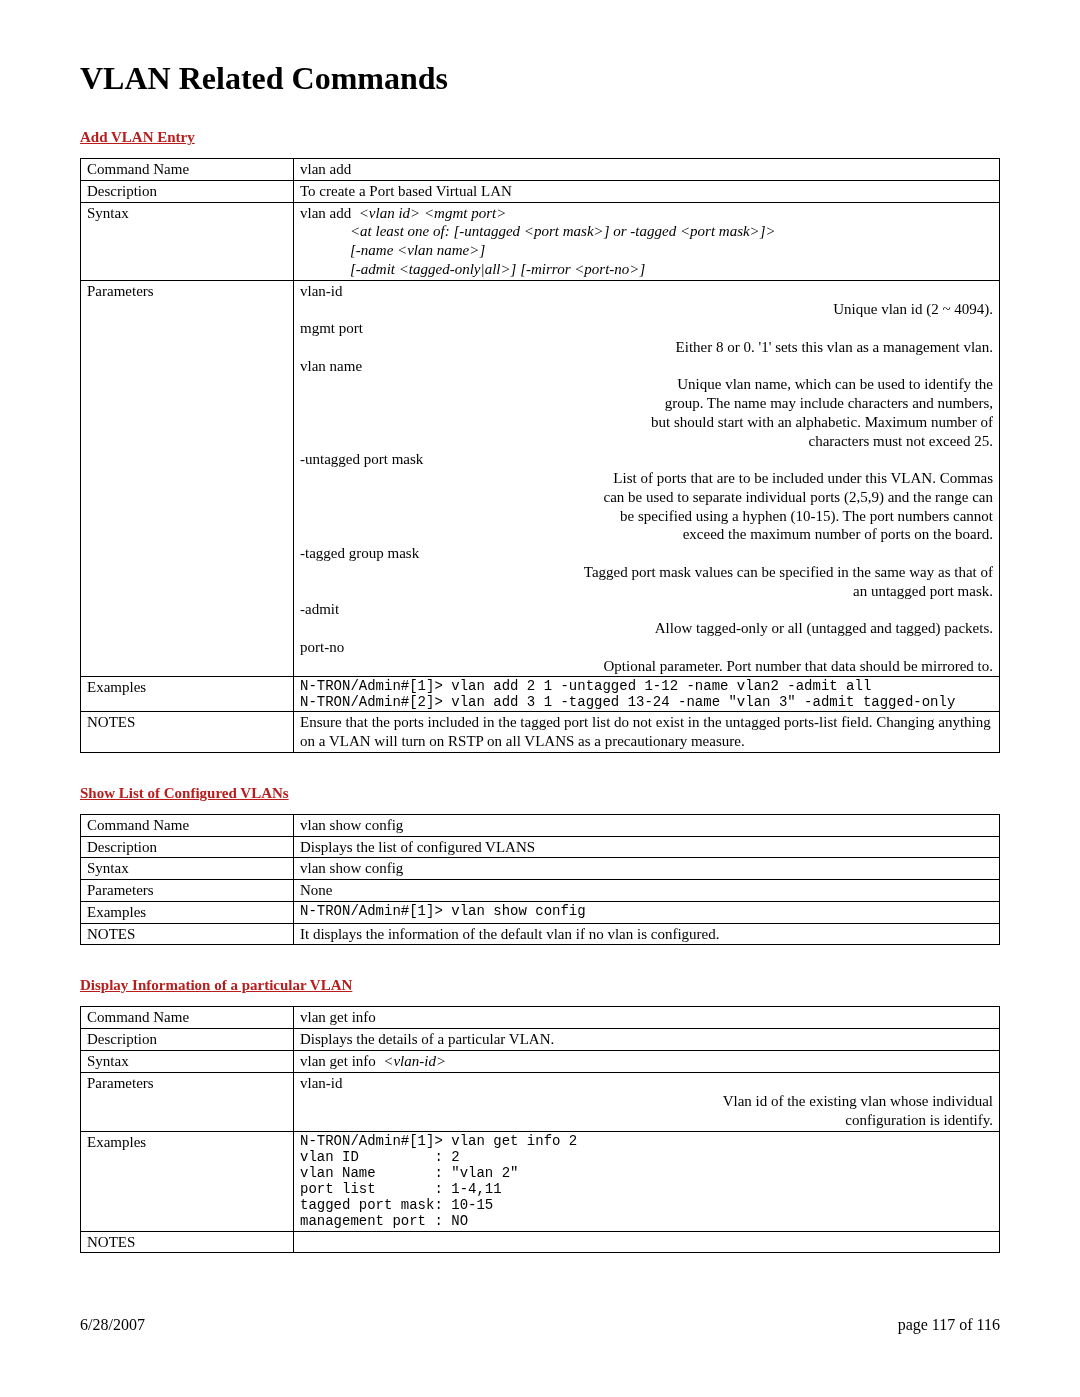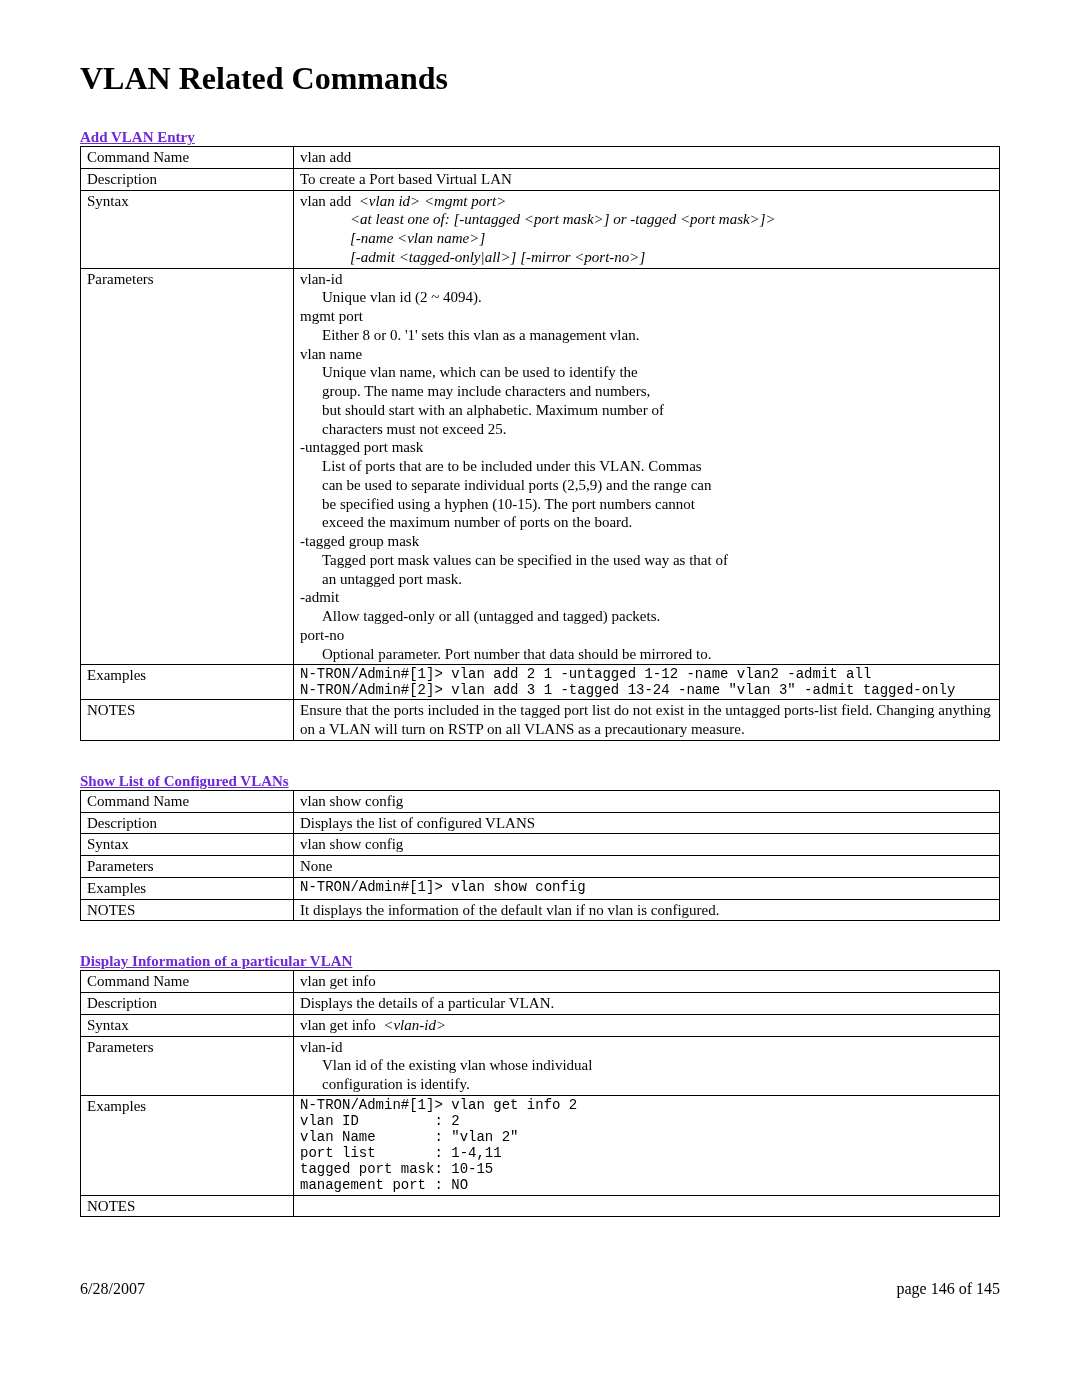--- a/index.html
+++ b/index.html
@@ -11,52 +11,52 @@
     padding: 60px 80px 40px 80px;
     width: 1080px;
     box-sizing: border-box;
   }
   h1 {
     font-size: 32px;
     font-weight: bold;
     margin: 0 0 8px 0;
   }
   .section-link {
-    color: #6d28d9;
+    color: #b91c1c;
     font-weight: bold;
     font-size: 15px;
     text-decoration: underline;
     display: block;
     margin-top: 32px;
     margin-bottom: 0;
   }
   table {
     border-collapse: collapse;
     width: 100%;
-    margin-top: 0;
+    margin-top: 12px;
   }
   td {
     border: 1px solid #000;
     padding: 1px 6px 1px 6px;
     vertical-align: top;
     font-size: 15px;
     line-height: 1.25;
   }
   td.label-col {
     width: 200px;
   }
   .bold { font-weight: normal; }
   .italic { font-style: italic; }
   .mono {
     font-family: "Courier New", Courier, monospace;
     font-size: 14px;
     white-space: pre-wrap;
     line-height: 1.15;
   }
-  .param-desc { padding-left: 22px; display: block; }
+  .param-desc { padding-left: 22px; display: block; text-align: right; }
   .footer {
     display: flex;
     justify-content: space-between;
     font-size: 16px;
     margin-top: 63px;
   }
 </style>
 </head>
 <body>
 
@@ -94,21 +94,21 @@
       <span class="param-desc">Unique vlan name, which can be used to identify the</span>
       <span class="param-desc">group. The name may include characters and numbers,</span>
       <span class="param-desc">but should start with an alphabetic. Maximum number of</span>
       <span class="param-desc">characters must not exceed 25.</span>
       <span class="bold">-untagged port mask</span>
       <span class="param-desc">List of ports that are to be included under this VLAN.  Commas</span>
       <span class="param-desc">can be used to separate individual ports (2,5,9) and the range can</span>
       <span class="param-desc">be specified using a hyphen (10-15).  The port numbers cannot</span>
       <span class="param-desc">exceed the maximum number of ports on the board.</span>
       <span class="bold">-tagged group mask</span>
-      <span class="param-desc">Tagged port mask values can be specified in the used way as that of</span>
+      <span class="param-desc">Tagged port mask values can be specified in the same way as that of</span>
       <span class="param-desc">an untagged port mask.</span>
       <span class="bold">-admit</span>
       <span class="param-desc">Allow tagged-only or all (untagged and tagged) packets.</span>
       <span class="bold">port-no</span>
       <span class="param-desc">Optional parameter.  Port number that data should be mirrored to.</span>
     </td>
   </tr>
   <tr>
     <td class="label-col">Examples</td>
     <td class="mono">N-TRON/Admin#[1]&gt; vlan add 2 1 -untagged 1-12 -name vlan2 -admit all
@@ -188,14 +188,14 @@
   </tr>
   <tr>
     <td class="label-col">NOTES</td>
     <td></td>
   </tr>
 </tbody>
   </table>
 
 <div class="footer">
   <span>6/28/2007</span>
-  <span>page 146 of 145</span>
+  <span>page 117 of 116</span>
 </div>
 
 </body></html>

